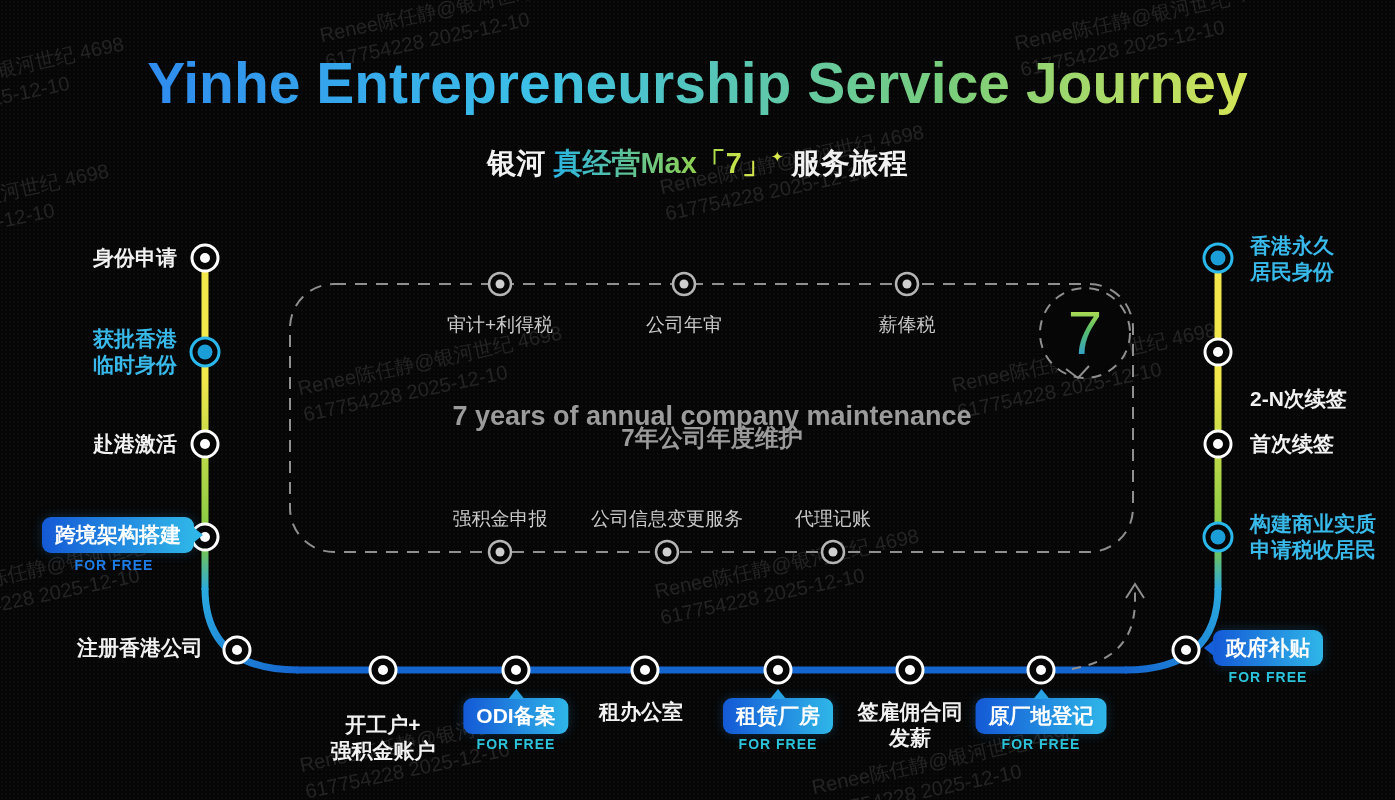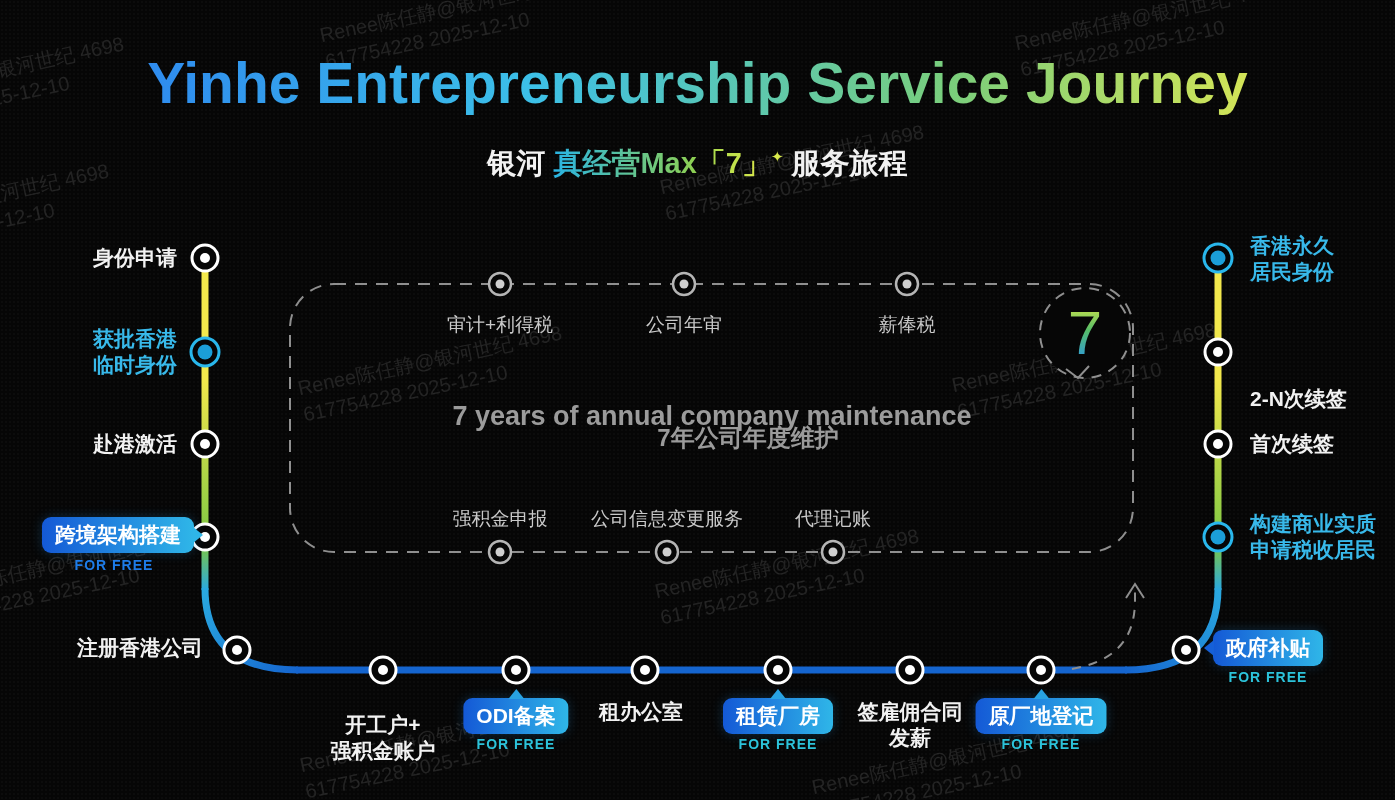--- a/index.html
+++ b/index.html
@@ -34,21 +34,21 @@
   .lbl{position:absolute;z-index:3;font-size:21px;font-weight:600;color:#f2f2f2;
        line-height:26px;white-space:pre-line;}
   .lbl.cyan{color:#38b9ea;}
   .lbl.right{text-align:right;}
   .lbl.center{transform:translateX(-50%);text-align:center;}
   .gray-lbl{position:absolute;z-index:3;font-size:19px;font-weight:500;color:#c9c9c9;
        line-height:24px;transform:translateX(-50%);text-align:center;white-space:nowrap;}
   .cap-en{position:absolute;z-index:3;font-size:27px;font-weight:700;color:#9b9b9b;
        transform:translateX(-50%);white-space:nowrap;line-height:32px;}
   .cap-zh{position:absolute;z-index:3;font-size:24px;font-weight:700;color:#9b9b9b;
-       transform:translateX(-50%);white-space:nowrap;line-height:30px;margin-left:36px;}
+       transform:translateX(-50%);white-space:nowrap;line-height:30px;}
   .cycle7{position:absolute;z-index:3;font-size:62px;font-weight:400;line-height:66px;
        transform:translateX(-50%);
        background:linear-gradient(180deg,#d5e74a 5%,#57bd67 45%,#2a97e6 95%);
        -webkit-background-clip:text;background-clip:text;color:transparent;}
   
   .badge{position:absolute;z-index:4;background:linear-gradient(90deg,#1459d6 0%,#2fb6e8 100%);
        border-radius:9px;color:#fff;font-size:21px;font-weight:700;line-height:26px;
        padding:5px 13px;white-space:nowrap;box-shadow:0 0 12px rgba(40,150,230,0.25);}
   .badge.centerx{transform:translateX(-50%);}
   .pt{position:absolute;width:0;height:0;}

